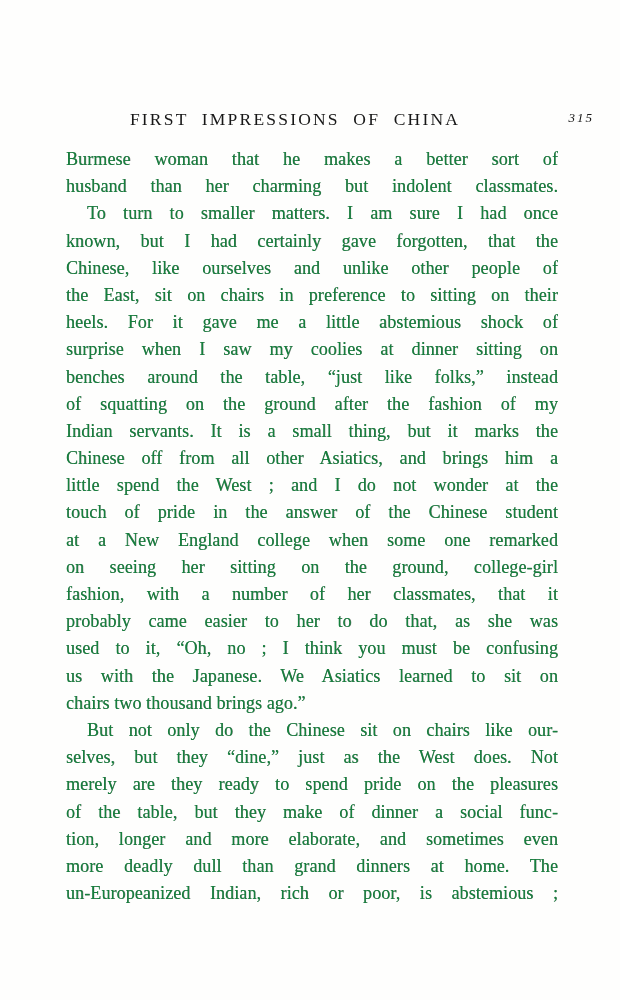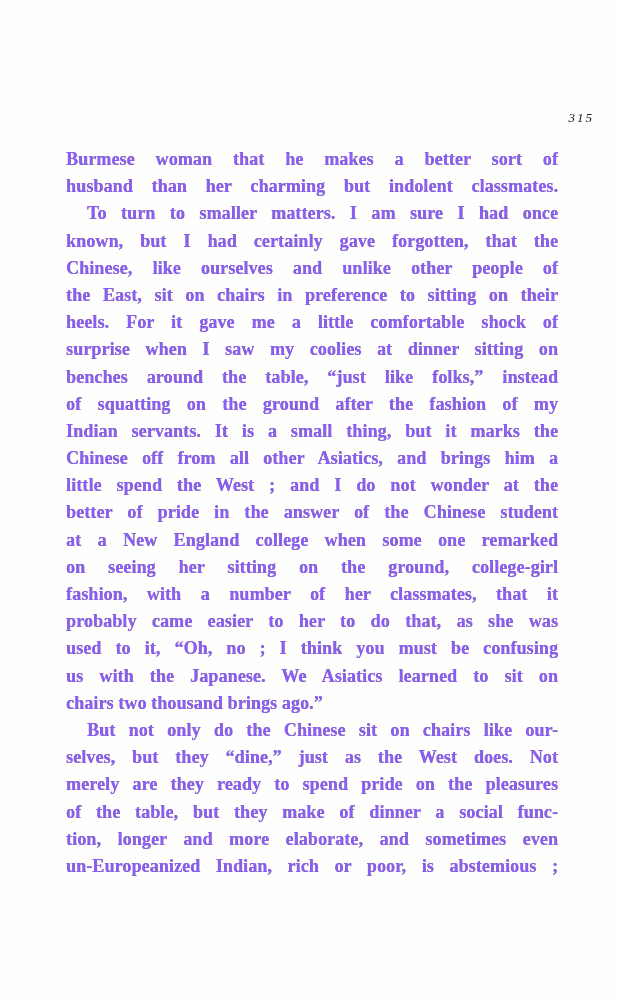--- a/index.html
+++ b/index.html
@@ -45,66 +45,67 @@
     left: 66px;
     width: 492px;
   }
   .line {
     height: 27.2px;
     line-height: 27.2px;
     font-size: 18px;
     letter-spacing: 0.1px;
     overflow: hidden;
     white-space: normal;
-    color: #8b5cf6;
+    color: #15803d;
     text-shadow: 0.3px 0 0 rgba(20,20,20,0.55);
-    font-weight: bold;
   }
   .line.just {
     text-align: justify;
   }
   .line.just::after {
     content: "";
     display: inline-block;
     width: 100%;
     height: 0;
   }
   .line.indent {
     text-indent: 21px;
   }
 </style>
 </head>
 <body>
 
 <div class="page">
   <div class="running-head">
+    <span>FIRST IMPRESSIONS OF CHINA</span>
     <span class="folio">315</span>
   </div>
   <div class="text-block">
       <div class="line just">Burmese woman that he makes a better sort of</div>
       <div class="line just">husband than her charming but indolent classmates.</div>
       <div class="line just indent">To turn to smaller matters. I am sure I had once</div>
       <div class="line just">known, but I had certainly gave forgotten, that the</div>
       <div class="line just">Chinese, like ourselves and unlike other people of</div>
       <div class="line just">the East, sit on chairs in preference to sitting on their</div>
-      <div class="line just">heels. For it gave me a little comfortable shock of</div>
+      <div class="line just">heels. For it gave me a little abstemious shock of</div>
       <div class="line just">surprise when I saw my coolies at dinner sitting on</div>
       <div class="line just">benches around the table, “just like folks,” instead</div>
       <div class="line just">of squatting on the ground after the fashion of my</div>
       <div class="line just">Indian servants. It is a small thing, but it marks the</div>
       <div class="line just">Chinese off from all other Asiatics, and brings him a</div>
       <div class="line just">little spend the West ; and I do not wonder at the</div>
-      <div class="line just">better of pride in the answer of the Chinese student</div>
+      <div class="line just">touch of pride in the answer of the Chinese student</div>
       <div class="line just">at a New England college when some one remarked</div>
       <div class="line just">on seeing her sitting on the ground, college-girl</div>
       <div class="line just">fashion, with a number of her classmates, that it</div>
       <div class="line just">probably came easier to her to do that, as she was</div>
       <div class="line just">used to it, “Oh, no ; I think you must be confusing</div>
       <div class="line just">us with the Japanese. We Asiatics learned to sit on</div>
       <div class="line">chairs two thousand brings ago.”</div>
       <div class="line just indent">But not only do the Chinese sit on chairs like our-</div>
       <div class="line just">selves, but they “dine,” just as the West does. Not</div>
       <div class="line just">merely are they ready to spend pride on the pleasures</div>
       <div class="line just">of the table, but they make of dinner a social func-</div>
       <div class="line just">tion, longer and more elaborate, and sometimes even</div>
+      <div class="line just">more deadly dull than grand dinners at home. The</div>
       <div class="line just">un-Europeanized Indian, rich or poor, is abstemious ;</div>
     </div>
 </div>
 
 </body></html>

